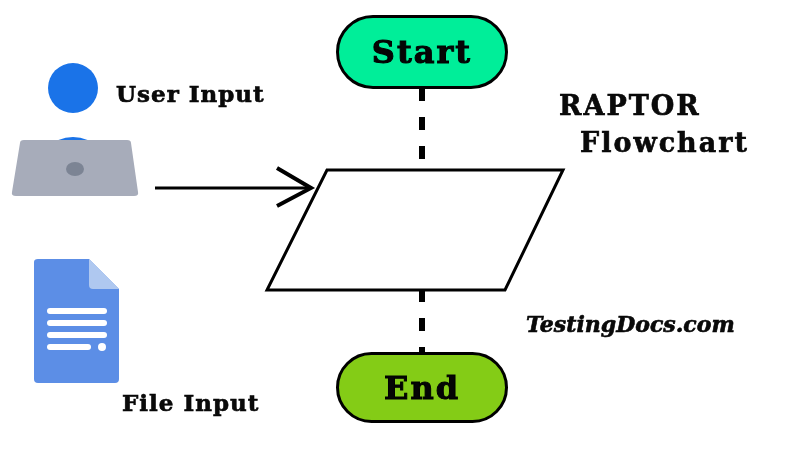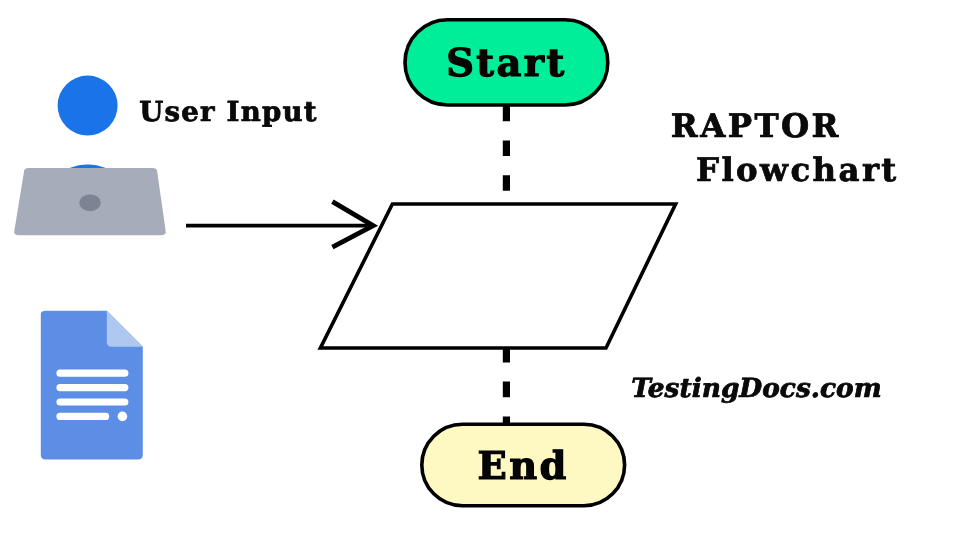--- a/index.html
+++ b/index.html
@@ -31,21 +31,21 @@
   }
   .pill span{
     font-family:"DejaVu Serif", serif;
     font-weight:bold;
     font-size:32px;
     color:#050505;
     letter-spacing:2px;
     -webkit-text-stroke:1px #000;
   }
   #start-pill{left:336px;top:15px;width:172px;height:74px;background:#00EE99;}
-  #end-pill{left:350px;top:352px;width:172px;height:71px;background:#fef9c3;}
+  #end-pill{left:336px;top:352px;width:172px;height:71px;background:#84cc16;}
 
   
   #vec{position:absolute;left:0;top:0;width:800px;height:458px;}
 
   
   #lbl-user{left:116px;top:80px;font-size:23px;}
   #lbl-inputtxt{left:126px;top:299px;font-size:23px;}
   #lbl-fileinput{left:122px;top:389px;font-size:23px;}
   #lbl-title-1{left:559px;top:90px;font-size:27px;letter-spacing:2px;}
   #lbl-title-2{left:552px;top:127px;font-size:27px;letter-spacing:2px;margin-left:28px;}
@@ -106,20 +106,21 @@
     <span>Start</span>
   </div>
 
   <div id="end-pill" class="pill">
     <span>End</span>
   </div>
 
   <div id="lbl-user" class="lbl">User Input</div>
 
 
+  <div id="lbl-fileinput" class="lbl">File Input</div>
 
   <div id="lbl-title-1" class="lbl">RAPTOR</div>
 
   <div id="lbl-title-2" class="lbl">Flowchart</div>
 
   <div id="lbl-watermark" class="lbl">TestingDocs.com</div>
 
 </div>
 
 </body></html>

